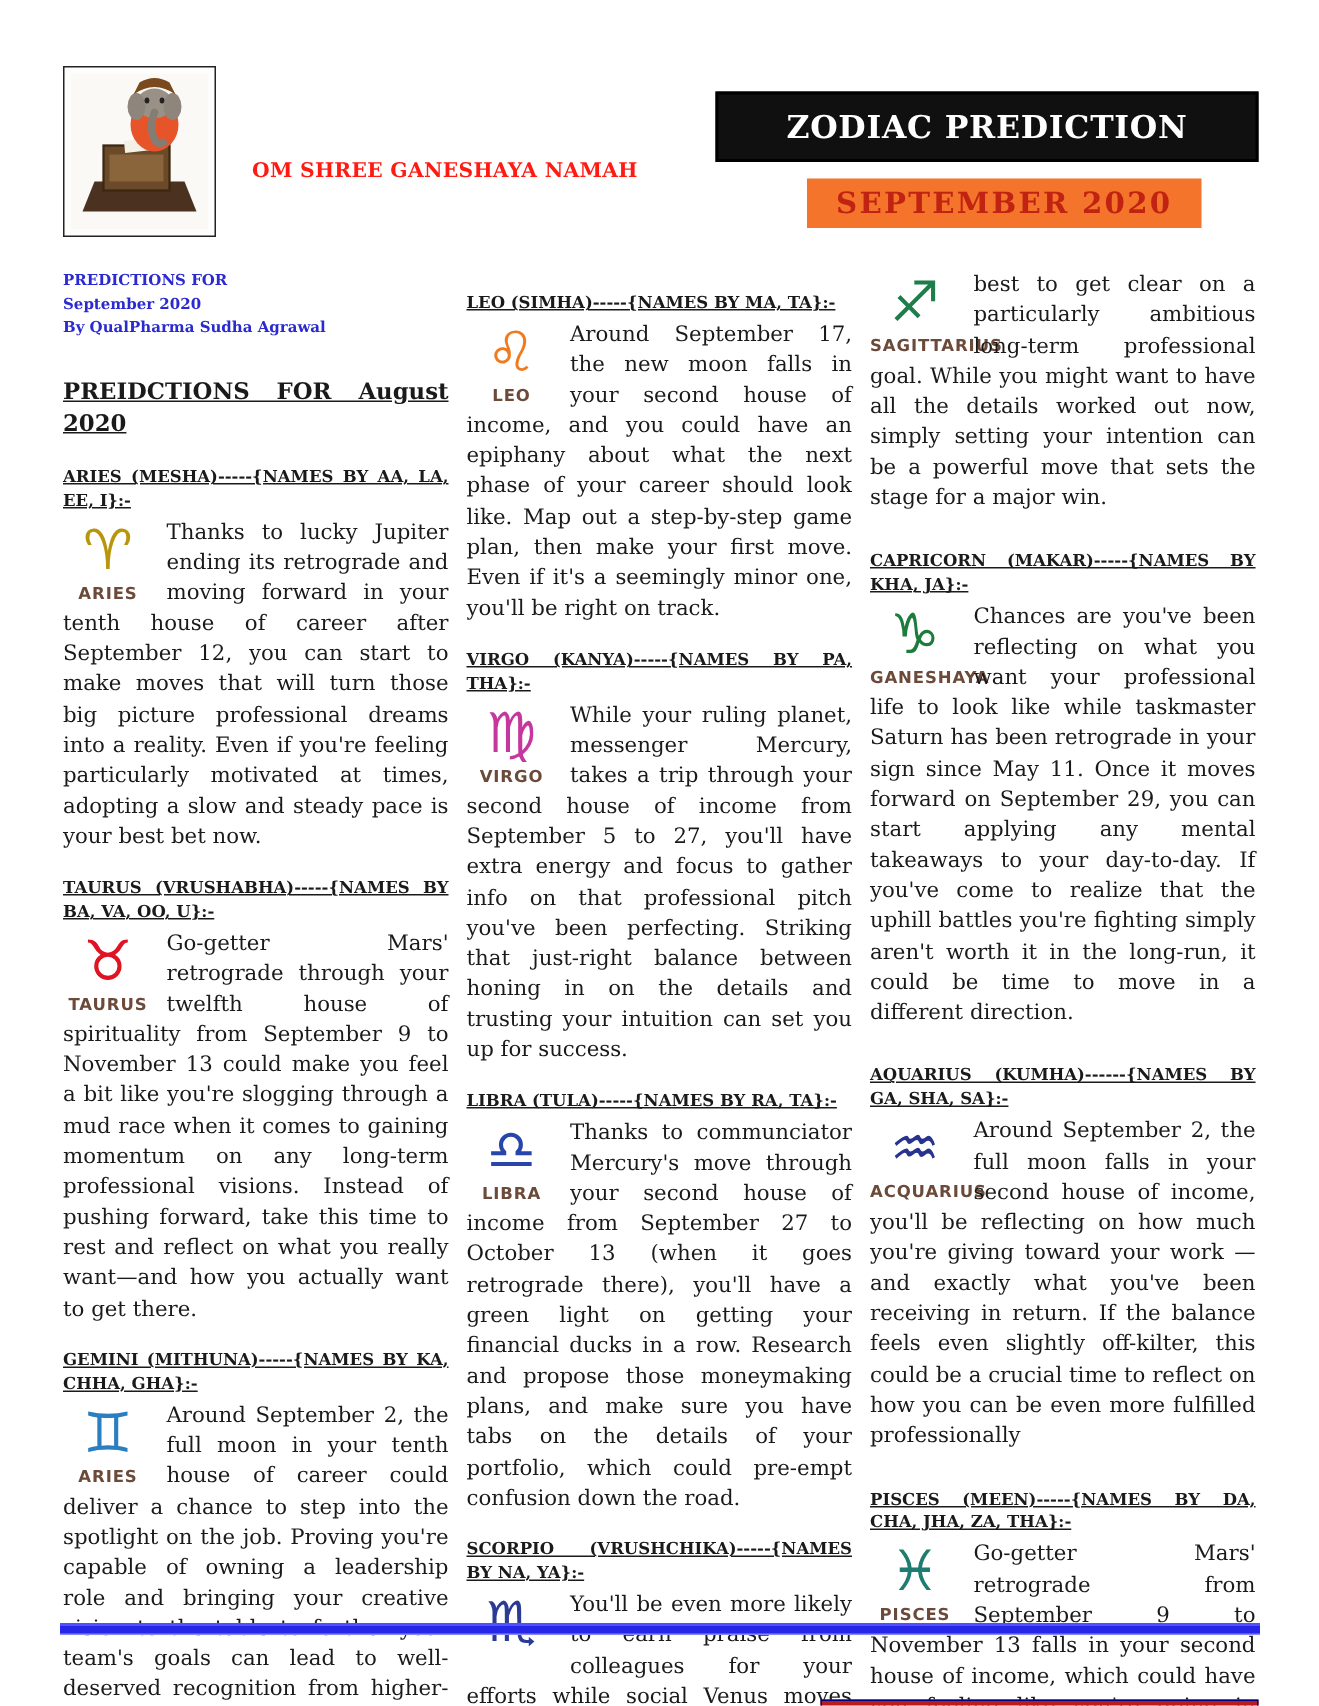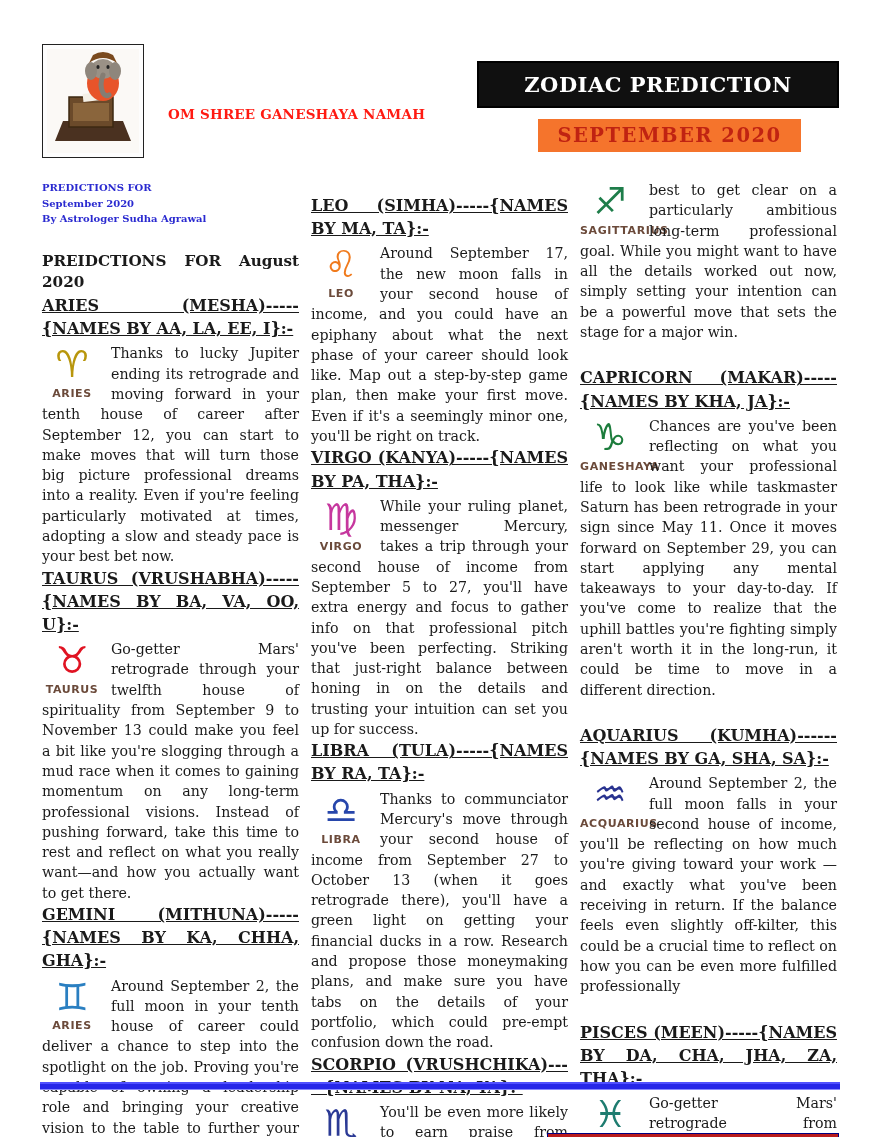--- a/index.html
+++ b/index.html
@@ -31,26 +31,26 @@
 
   
   .columns{display:flex;gap:12px;margin-top:22px;}
   .col{width:257px;font-size:14.2px;line-height:1.43;text-align:justify;}
   .col p{margin:0;}
   .intro-line{
     color:#2a2ad0;font-weight:bold;font-size:10px;line-height:1.55;
     cursor:pointer;
   }
   .august-heading{
-    margin-top:24px;font-weight:bold;font-size:15.2px;
-  }
-
-  .sign{}
+    margin-top:24px;font-weight:bold;font-size:15.2px;text-decoration:underline;
+  }
+
+  .sign{margin-top:16px;}
   .sign-heading{
-    margin:0 0 3px 0;font-size:16px;font-weight:bold;text-decoration:underline;
+    margin:0 0 3px 0;font-size:11px;font-weight:bold;text-decoration:underline;
     text-align:justify;line-height:1.45;
   }
   .sign-body{overflow:visible;}
   .icon-box{
     float:left;width:60px;margin:3px 9px 1px 0;text-align:center;
     font-family:"DejaVu Sans", sans-serif;
   }
   .icon-glyph{display:block;font-size:37px;line-height:1.05;}
   .icon-caption{display:block;font-size:11px;font-weight:bold;letter-spacing:0.6px;margin-top:1px;color:#6b4a3a;}
 
@@ -97,21 +97,21 @@
       <div class="banner-orange">SEPTEMBER 2020</div>
     </div>
   </div>
 
   <div class="columns">
 
     <div class="col">
       <div class="intro">
         <div class="intro-line">PREDICTIONS FOR</div>
         <div class="intro-line">September  2020</div>
-        <div class="intro-line">By Astrologer Sudha Agrawal</div>
+        <div class="intro-line">By QualPharma Sudha Agrawal</div>
       </div>
       <div class="august-heading"> PREIDCTIONS FOR August  2020</div>
 
       <section class="sign">
         <h3 class="sign-heading">ARIES (MESHA)-----{NAMES BY AA, LA, EE, I}:-</h3>
         <div class="sign-body">
           <span class="icon-box">
             <span class="icon-glyph" style="color: rgb(184, 150, 12);">♈</span>
             <span class="icon-caption">ARIES</span>
           </span>

